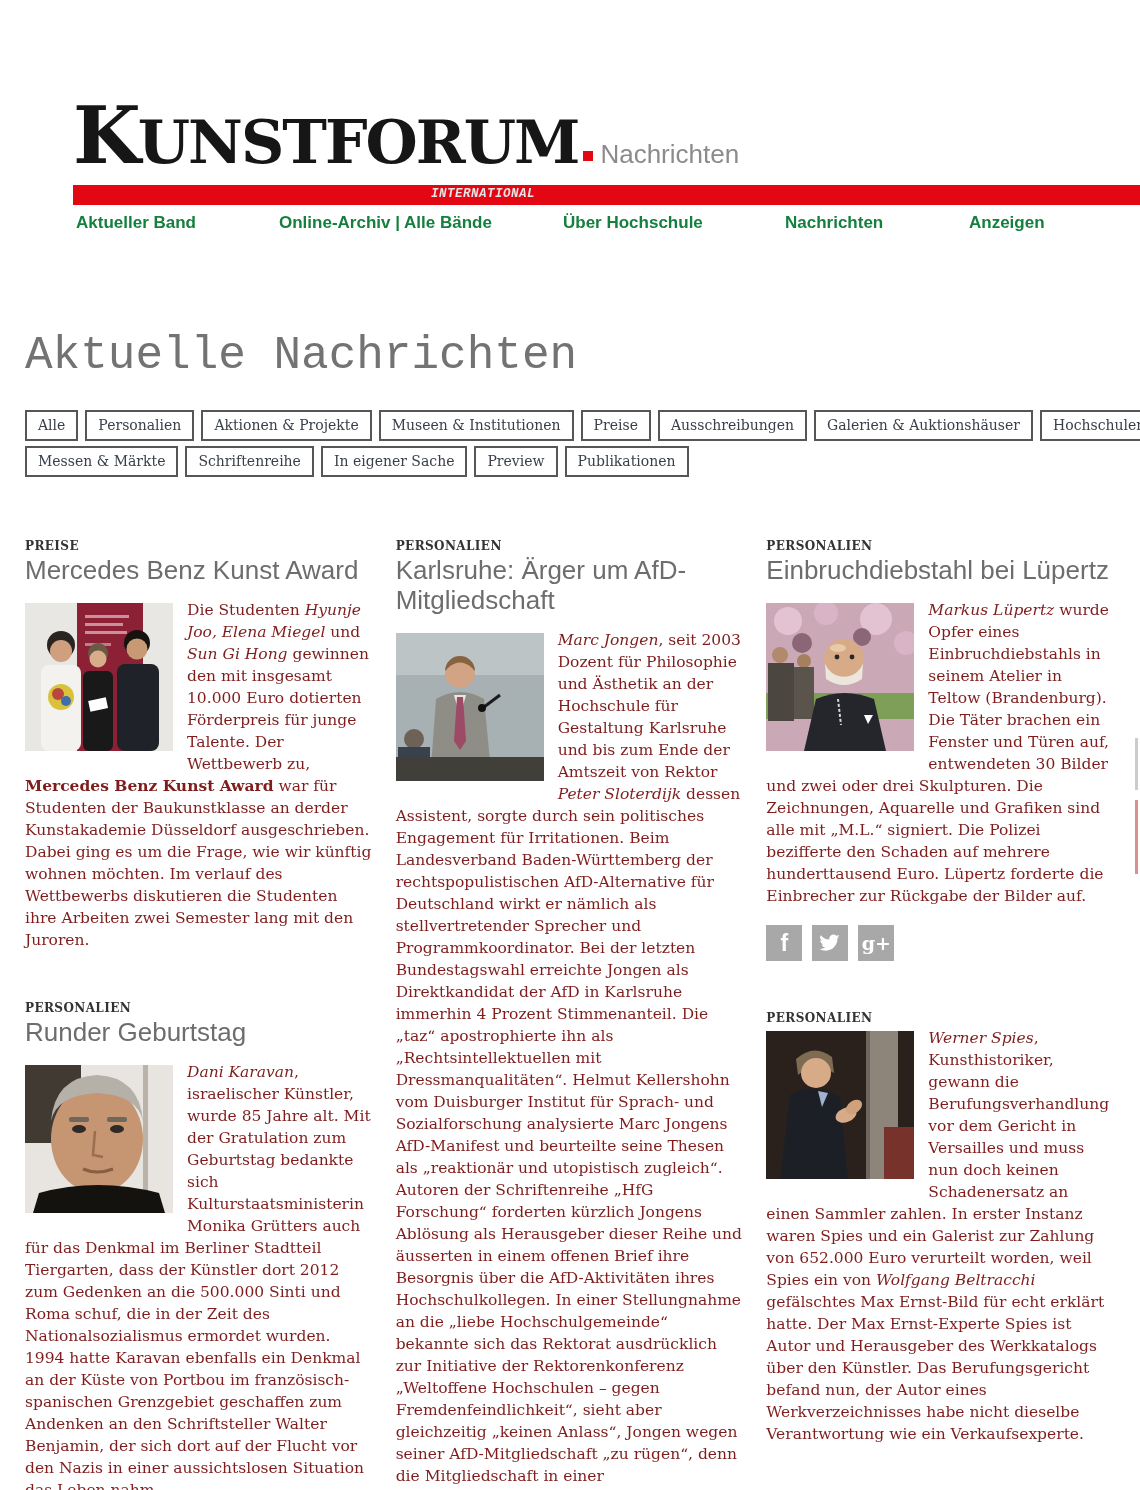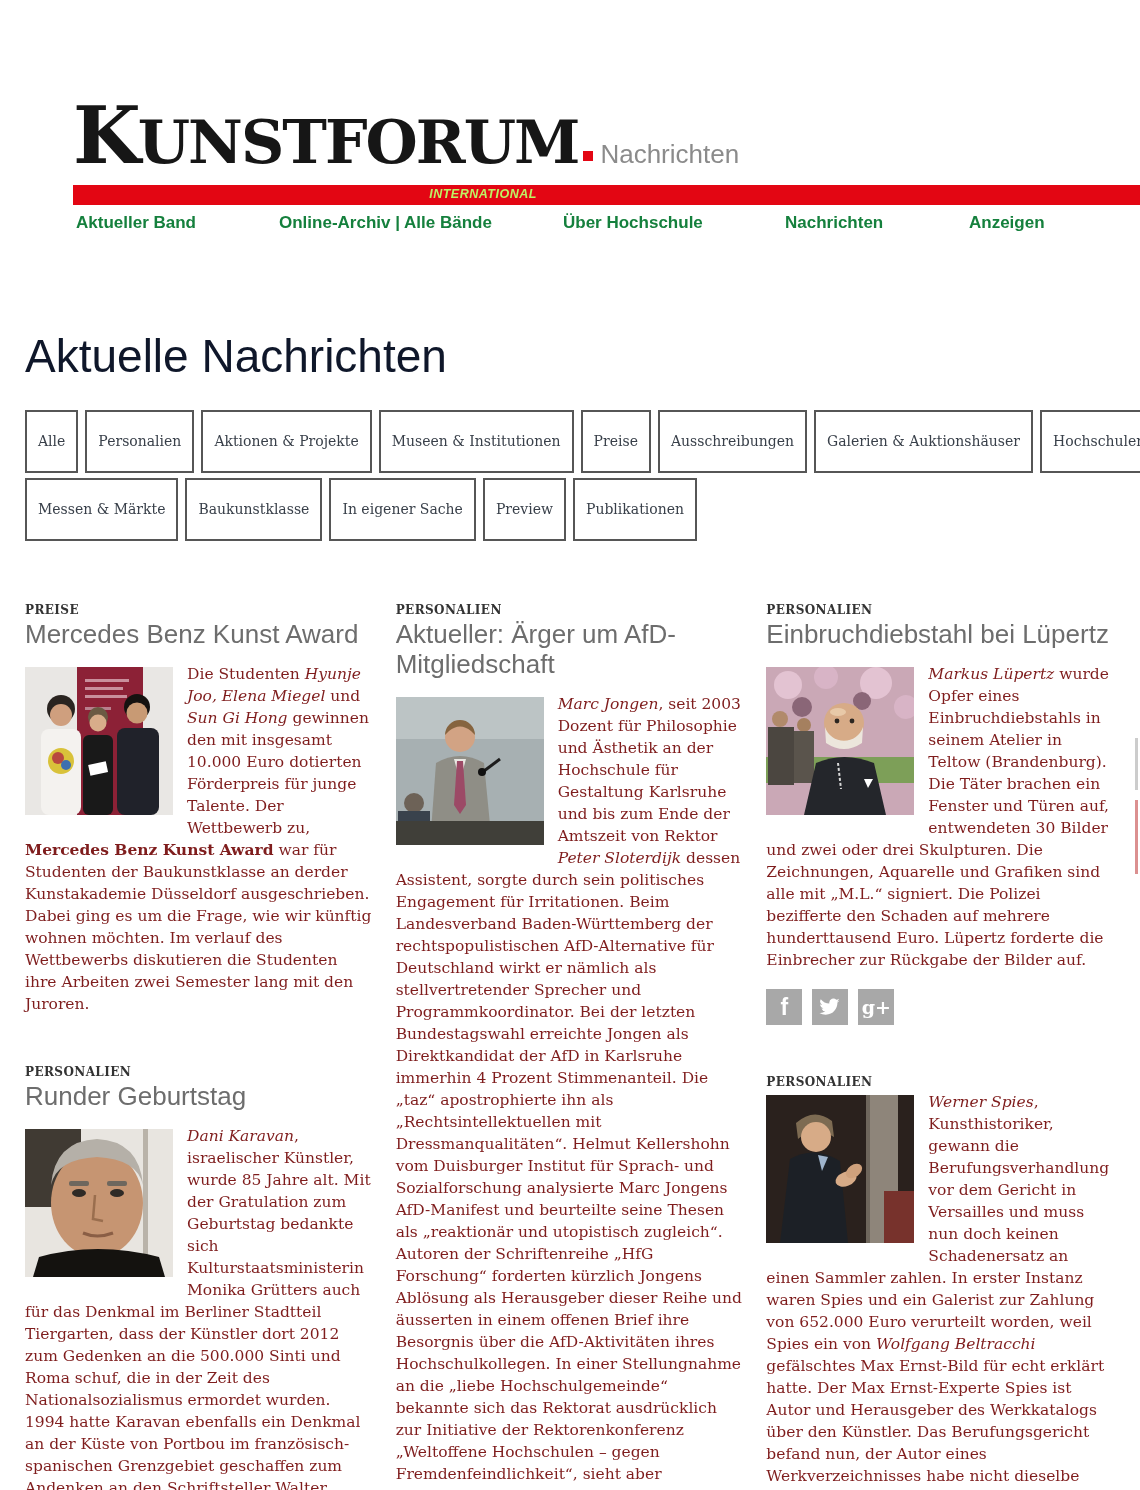--- a/index.html
+++ b/index.html
@@ -9,34 +9,34 @@
   }
   
   .hdr{position:relative;height:242px;margin-left:48px;}
   .logo{position:absolute;left:25px;top:96px;white-space:nowrap;cursor:pointer;}
   .logo-k{font-family:"DejaVu Serif",serif;font-weight:bold;font-size:78px;color:#161616;letter-spacing:-3px;line-height:80px;}
   .logo-rest{font-family:"DejaVu Serif",serif;font-weight:bold;font-size:60px;color:#161616;letter-spacing:-2px;}
   .logo-dot{display:inline-block;width:10px;height:10px;background:#e30613;margin:0 4px 2px 5px;}
   .logo-sub{font-family:"Liberation Sans",sans-serif;font-size:26px;color:#8b8b8b;margin-left:3px;}
   .search{position:absolute;left:1092px;top:138px;width:70px;height:36px;border:1px solid #c9c9c9;background:#fff;outline:none;padding:0 6px;font-size:15px;}
   .red-bar{position:absolute;left:25px;right:0;top:185px;height:20px;background:#e30613;}
-  .intl{position:absolute;left:300px;width:220px;top:2px;text-align:center;color:#bef264;font-size:12.5px;font-weight:bold;font-style:italic;letter-spacing:.5px;font-family:Liberation Sans, sans-serif;}
+  .intl{position:absolute;left:300px;width:220px;top:2px;text-align:center;color:#e5e5e5;font-size:12.5px;font-weight:bold;font-style:italic;letter-spacing:.5px;font-family:Liberation Mono, monospace;}
   .nav{position:absolute;left:0;top:213px;width:100%;height:26px;}
   .nav a{position:absolute;top:0;font-size:17px;font-weight:bold;color:#15803d;text-decoration:none;cursor:pointer;white-space:nowrap;}
   .nav a:nth-child(1){left:28px;}
   .nav a:nth-child(2){left:231px;}
   .nav a:nth-child(3){left:515px;}
   .nav a:nth-child(4){left:737px;}
   .nav a:nth-child(5){left:921px;}
   
-  h1.pgtitle{margin:90px 0 0 25px;font-size:46px;line-height:48px;font-weight:300;color:#0f172a;font-family:Liberation Sans, sans-serif;}
+  h1.pgtitle{margin:90px 0 0 25px;font-size:46px;line-height:48px;font-weight:300;color:#737373;font-family:Liberation Mono, monospace;}
   .filters{margin:30px 20px 0 25px;}
   .frow{display:flex;flex-wrap:nowrap;gap:7px;margin-bottom:5px;}
   .fbtn{display:inline-block;border:2px solid #565656;background:#fff;color:#39404a;
-        font-family:"DejaVu Serif",serif;font-size:14px;padding:20px 11px;white-space:nowrap;cursor:pointer;line-height:19px;}
+        font-family:"DejaVu Serif",serif;font-size:14px;padding:4px 11px;white-space:nowrap;cursor:pointer;line-height:19px;}
   
   .grid{display:grid;grid-template-columns:1fr 1fr 1fr;column-gap:22px;margin:62px 25px 0 25px;}
   .article{margin-bottom:50px;}
   .cat{font-family:"DejaVu Serif",serif;font-weight:bold;font-size:12px;letter-spacing:.4px;color:#333333;margin-bottom:2px;cursor:pointer;}
   .atitle{margin:0 0 14px 0;font-size:26px;line-height:30px;font-weight:400;color:#6d6d6d;font-family:"Liberation Sans",sans-serif;cursor:pointer;}
   .aimg{float:left;width:148px;height:148px;margin:4px 14px 6px 0;cursor:pointer;display:block;}
   .atext{margin:0;font-family:"DejaVu Serif",serif;font-size:15.5px;line-height:22px;color:#7f1d1d;}
   .social{display:flex;gap:10px;padding-top:18px;clear:both;}
   .sbtn{width:36px;height:36px;background:#a8a8a8;display:flex;align-items:center;justify-content:center;cursor:pointer;}
   .fbg{color:#fff;font-family:"Liberation Sans",sans-serif;font-weight:bold;font-size:23px;line-height:36px;}
@@ -73,21 +73,21 @@
     <span class="fbtn">Personalien</span>
     <span class="fbtn">Aktionen &amp; Projekte</span>
     <span class="fbtn">Museen &amp; Institutionen</span>
     <span class="fbtn">Preise</span>
     <span class="fbtn">Ausschreibungen</span>
     <span class="fbtn">Galerien &amp; Auktionshäuser</span>
     <span class="fbtn">Hochschulen</span>
   </div>
   <div class="frow">
     <span class="fbtn">Messen &amp; Märkte</span>
-    <span class="fbtn">Baukunstklasse</span>
+    <span class="fbtn">Schriftenreihe</span>
     <span class="fbtn">In eigener Sache</span>
     <span class="fbtn">Preview</span>
     <span class="fbtn">Publikationen</span>
   </div>
 </div>
 
 <div class="grid">
 
   <div class="col">
     <article class="article">
@@ -135,21 +135,21 @@
         <path d="M8 148 L14 128 Q72 112 134 128 L140 148 Z" fill="#14120f"></path>
       </svg>
       <p class="atext"><span style="font-style: italic;">Dani Karavan</span><span>, israelischer Künstler, wurde 85 Jahre alt. Mit der Gratulation zum Geburtstag bedankte sich Kulturstaatsministerin Monika Grütters auch für das Denkmal im Berliner Stadtteil Tiergarten, dass der Künstler dort 2012 zum Gedenken an die 500.000 Sinti und Roma schuf, die in der Zeit des Nationalsozialismus ermordet wurden. 1994 hatte Karavan ebenfalls ein Denkmal an der Küste von Portbou im französisch-spanischen Grenzgebiet geschaffen zum Andenken an den Schriftsteller Walter Benjamin, der sich dort auf der Flucht vor den Nazis in einer aussichtslosen Situation das Leben nahm.</span></p>
 
     </article>
   </div>
 
   <div class="col">
     <article class="article">
       <div class="cat">PERSONALIEN</div>
-      <h2 class="atitle">Aktueller: Ärger um AfD-Mitgliedschaft</h2>
+      <h2 class="atitle">Karlsruhe: Ärger um AfD-Mitgliedschaft</h2>
       <svg class="aimg" viewBox="0 0 148 148" xmlns="http://www.w3.org/2000/svg">
         <rect width="148" height="148" fill="#a7b0b2"></rect>
         <rect width="148" height="42" fill="#bcc4c5"></rect>
         <circle cx="18" cy="106" r="10" fill="#6d6257"></circle>
         <rect x="2" y="114" width="32" height="34" fill="#39424c"></rect>
         <circle cx="64" cy="40" r="15" fill="#d2a384"></circle>
         <path d="M49 38 a15 15 0 0 1 30 0 l-4 -4 q-11 -9 -22 0 z" fill="#86643f"></path>
         <path d="M34 148 L40 66 Q64 52 88 66 L96 148 Z" fill="#8f8e86"></path>
         <polygon points="58,62 70,62 64,84" fill="#e9e7e2"></polygon>
         <polygon points="61,64 67,64 70,108 64,117 58,108" fill="#9c4a66"></polygon>

